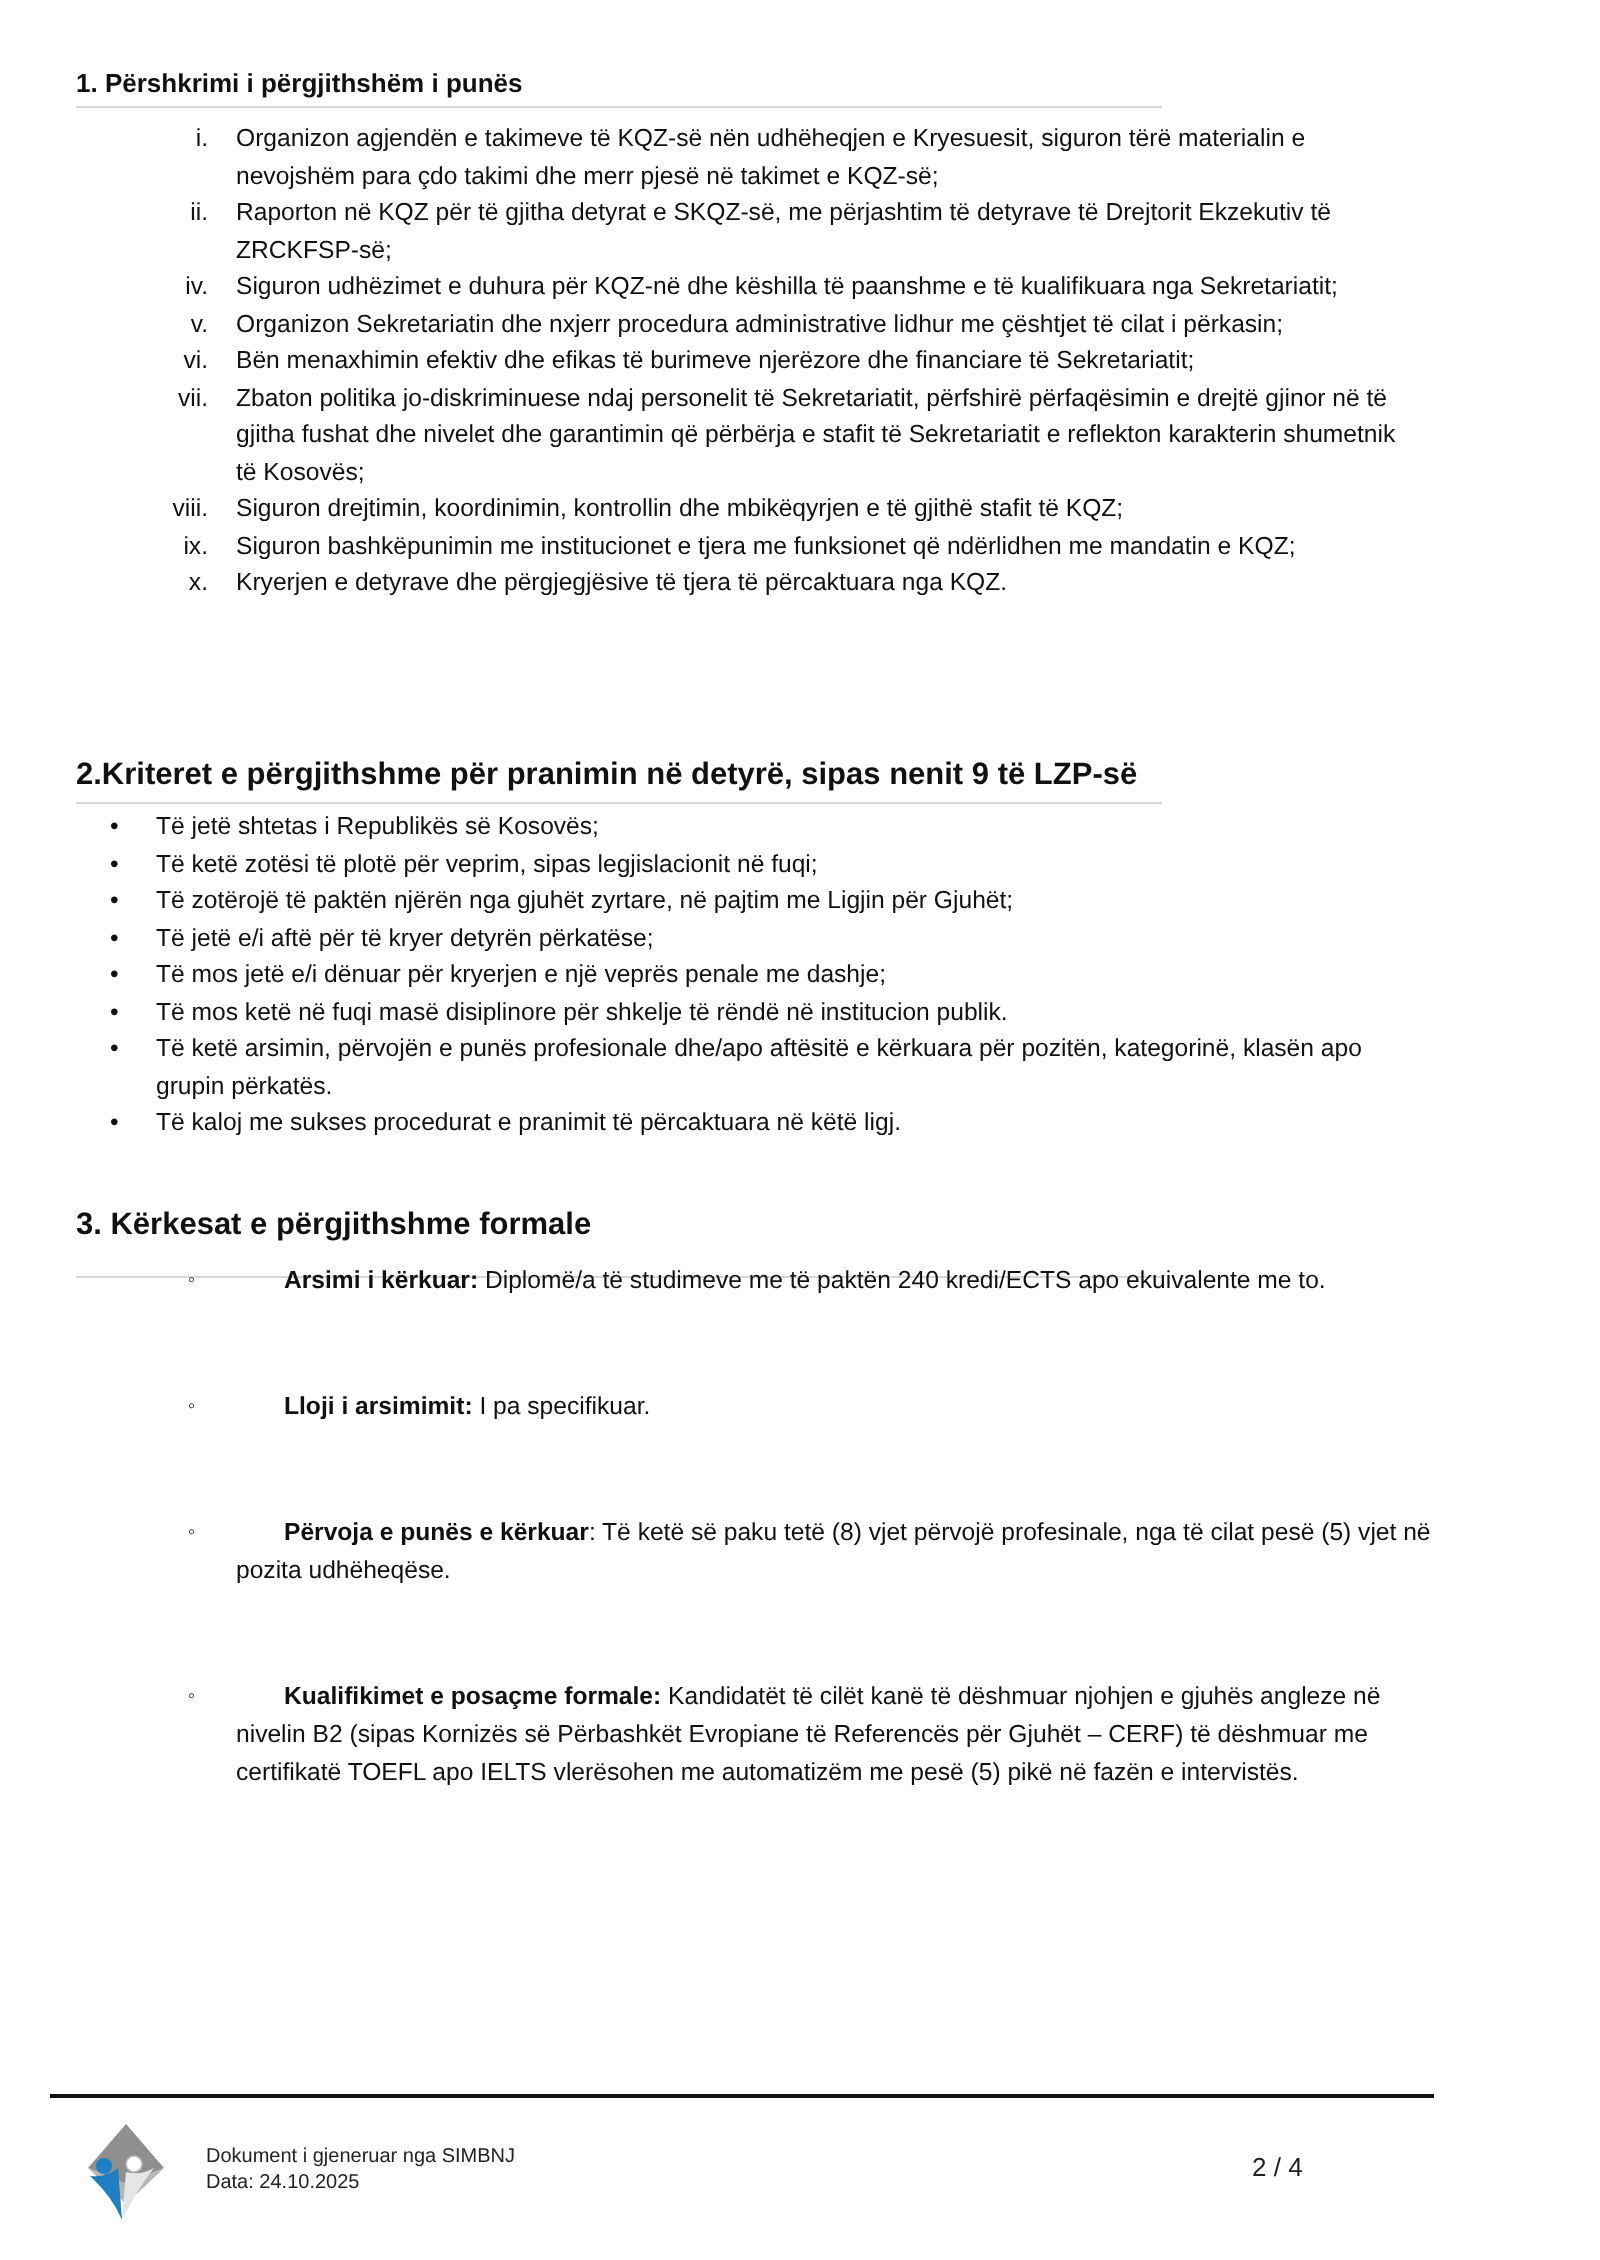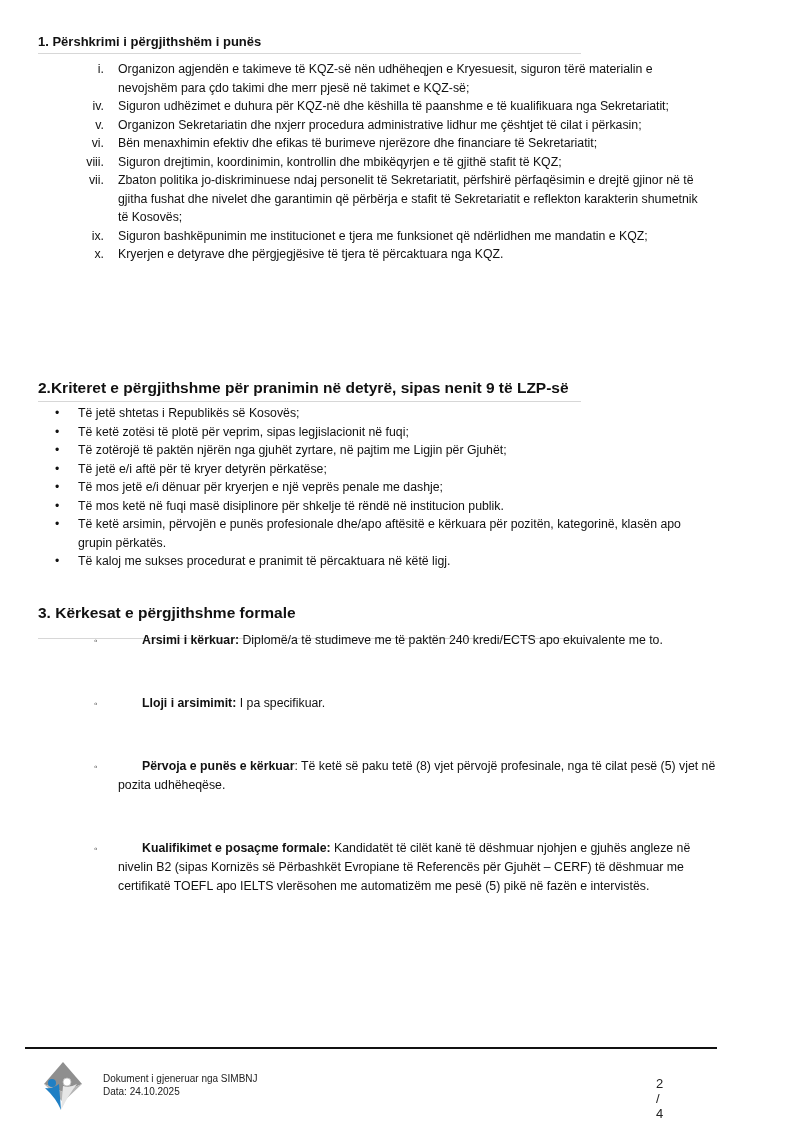--- a/index.html
+++ b/index.html
@@ -25,35 +25,36 @@
 
   .req { position:absolute; left:94px; width:630px; font-size:12.3px; line-height:19px; }
   .req .circ { position:absolute; left:0; top:0; font-size:10px; }
   .req .body { padding-left:24px; }
   .req b { font-weight:bold;margin-left:24px; }
   .r1 { top:631px; } .r2 { top:694px; } .r3 { top:757px; } .r4 { top:839px; }
 
   .footer-line { position:absolute; left:25px; top:1047px; width:692px; height:0; border-top:2px solid #111; }
   .logo { position:absolute; left:40px; top:1062px; width:42px; height:48px; }
   .footer-text { position:absolute; left:103px; top:1072px; font-size:10px; line-height:13px; color:#222; }
-  .page-num { position:absolute; left:626px; top:1076px; font-size:13px; color:#222;margin-left:30px; }
+  .page-num { position:absolute; left:626px; top:1076px; font-size:13px; color:#222; }
 </style>
 </head>
 <body>
 
 <div class="page">
 
   <div class="section-title s1">1. Përshkrimi i përgjithshëm i punës</div>
   <ol class="roman">
     <li><span class="num">i.</span><span>Organizon agjendën e takimeve të KQZ-së nën udhëheqjen e Kryesuesit, siguron tërë materialin e nevojshëm para çdo takimi dhe merr pjesë në takimet e KQZ-së;</span></li>
+    <li><span class="num">ii.</span><span>Raporton në KQZ për të gjitha detyrat e SKQZ-së, me përjashtim të detyrave të Drejtorit Ekzekutiv të ZRCKFSP-së;</span></li>
     <li><span class="num">iv.</span><span>Siguron udhëzimet e duhura për KQZ-në dhe këshilla të paanshme e të kualifikuara nga Sekretariatit;</span></li>
     <li><span class="num">v.</span><span>Organizon Sekretariatin dhe nxjerr procedura administrative lidhur me çështjet të cilat i përkasin;</span></li>
     <li><span class="num">vi.</span><span>Bën menaxhimin efektiv dhe efikas të burimeve njerëzore dhe financiare të Sekretariatit;</span></li>
+    <li><span class="num">vii.</span><span>Zbaton politika jo-diskriminuese ndaj personelit të Sekretariatit, përfshirë përfaqësimin e drejtë gjinor në të gjitha fushat dhe nivelet dhe garantimin që përbërja e stafit të Sekretariatit e reflekton karakterin shumetnik të Kosovës;</span></li>
     <li><span class="num">viii.</span><span>Siguron drejtimin, koordinimin, kontrollin dhe mbikëqyrjen e të gjithë stafit të KQZ;</span></li>
-    <li><span class="num">vii.</span><span>Zbaton politika jo-diskriminuese ndaj personelit të Sekretariatit, përfshirë përfaqësimin e drejtë gjinor në të gjitha fushat dhe nivelet dhe garantimin që përbërja e stafit të Sekretariatit e reflekton karakterin shumetnik të Kosovës;</span></li>
     <li><span class="num">ix.</span><span>Siguron bashkëpunimin me institucionet e tjera me funksionet që ndërlidhen me mandatin e KQZ;</span></li>
     <li><span class="num">x.</span><span>Kryerjen e detyrave dhe përgjegjësive të tjera të përcaktuara nga KQZ.</span></li>
   </ol>
 
   <div class="section-title s2">2.Kriteret e përgjithshme për pranimin në detyrë, sipas nenit 9 të LZP-së</div>
   <ul class="bullets">
     <li><span class="dot">•</span><span>Të jetë shtetas i Republikës së Kosovës;</span></li>
     <li><span class="dot">•</span><span>Të ketë zotësi të plotë për veprim, sipas legjislacionit në fuqi;</span></li>
     <li><span class="dot">•</span><span>Të zotërojë të paktën njërën nga gjuhët zyrtare, në pajtim me Ligjin për Gjuhët;</span></li>
     <li><span class="dot">•</span><span>Të jetë e/i aftë për të kryer detyrën përkatëse;</span></li>

